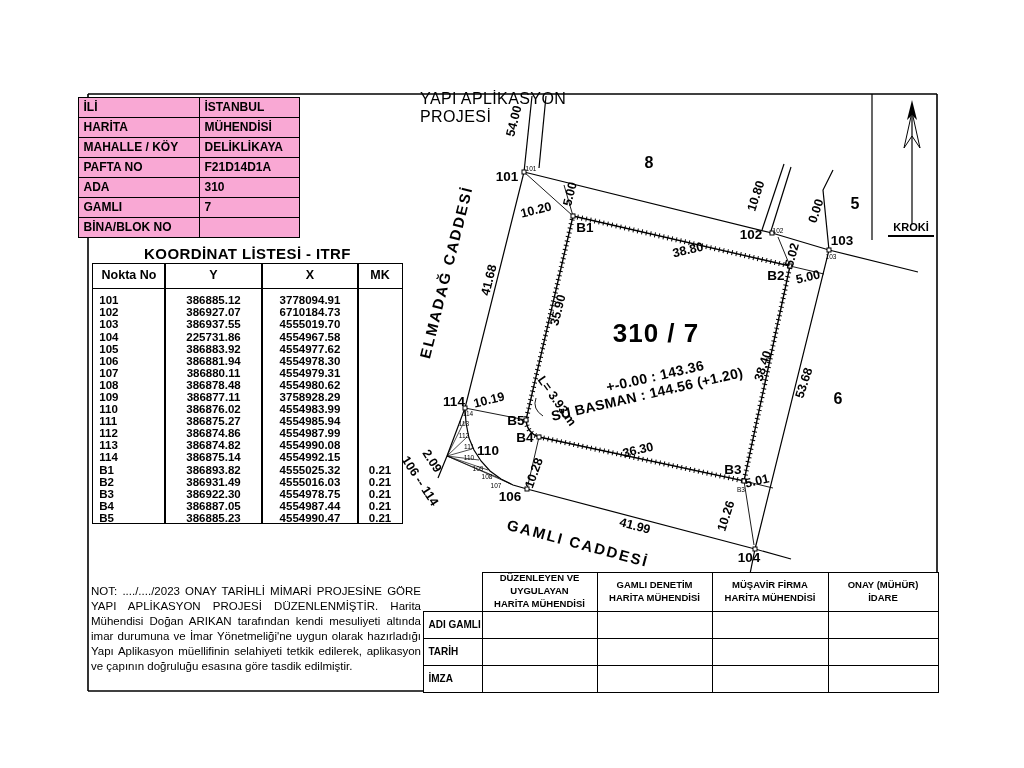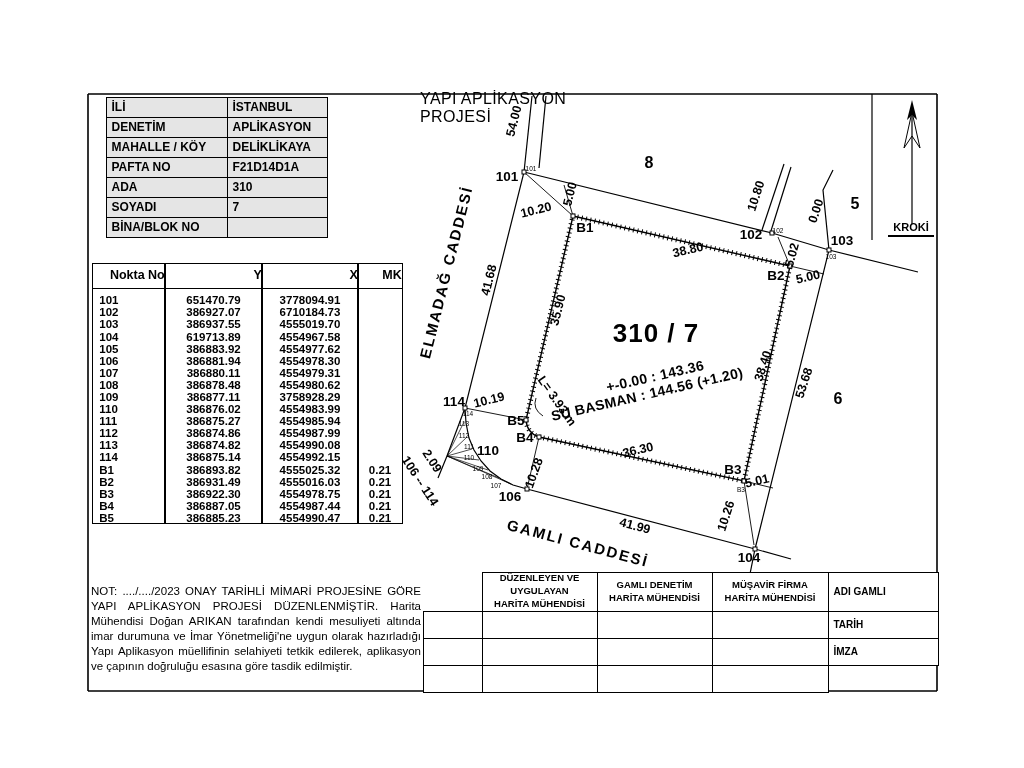--- a/index.html
+++ b/index.html
@@ -2,26 +2,26 @@
 <html><head>
 <meta charset="utf-8">
 <style>
   html,body{margin:0;padding:0;background:#fff;font-family:"Liberation Sans",sans-serif;color:#000;}
   #page{position:relative;width:1024px;height:768px;background:#fff;outline:1px solid #c9c9c9;overflow:hidden;}
   #plan-svg{position:absolute;left:0;top:0;z-index:1;}
   .abs{position:absolute;}
   
   #page-title{left:420px;top:74px;width:220px;font-size:16px;font-weight:normal;letter-spacing:.4px;z-index:3;margin-top:16px;}
   
-  #info-table{left:106px;top:97px;display:grid;grid-template-columns:121px 100px;z-index:3;background:#e5e5e5;}
+  #info-table{left:78px;top:97px;display:grid;grid-template-columns:121px 100px;z-index:3;background:#f9a8d4;}
   .info-cell{border:1px solid #000;height:21px;line-height:19px;font-size:12px;font-weight:bold;padding:0 0 0 5px;box-sizing:border-box;overflow:hidden;margin:-.5px;}
   
   #coord-title{left:93px;top:245px;width:309px;text-align:center;font-size:15px;font-weight:bold;letter-spacing:.4px;z-index:3;}
   #coord-header{left:93px;top:264px;display:grid;grid-template-columns:72px 97px 96px 44px;z-index:3;background:#fff;}
-  .coord-h{border:1.5px solid #000;height:26px;line-height:23px;text-align:right;font-size:12.5px;font-weight:bold;box-sizing:border-box;margin:-.75px;}
+  .coord-h{border:1.5px solid #000;height:26px;line-height:23px;text-align:center;font-size:12.5px;font-weight:bold;box-sizing:border-box;margin:-.75px;}
   #coord-body{left:93px;top:289px;display:grid;grid-template-columns:72px 97px 96px 44px;z-index:3;background:#fff;}
   .coord-col{border:1.5px solid #000;height:236px;box-sizing:border-box;padding-top:5px;margin:-.75px;}
   .coord-cell{height:12.1px;line-height:12.1px;font-size:11.5px;font-weight:bold;text-align:center;white-space:nowrap;}
   .coord-col.c-no .coord-cell{text-align:left;padding-left:6px;}
   
   #note-text{left:91px;top:584px;width:330px;font-size:11.5px;line-height:15px;text-align:justify;z-index:3;}
   
   #sig-table{left:423px;top:572px;display:grid;grid-template-columns:59px 115px 115px 116px 110px;grid-template-rows:39px 27px 27px 27px;z-index:3;}
   .sig-cell{border:1px solid #000;box-sizing:border-box;margin:-.5px;background:#fff;}
   .sig-blank{border:none;background:transparent;}
@@ -115,34 +115,35 @@
         <rect x="537" y="435" width="4" height="4"></rect>
       <rect x="524" y="418" width="4" height="4"></rect>
     </g>
   </svg>
 
   <div class="abs" id="page-title">YAPI APLİKASYON PROJESİ</div>
 
   <div class="abs" id="info-table">
       <div class="info-cell">İLİ</div>
       <div class="info-cell">İSTANBUL</div>
-      <div class="info-cell">DENETİM</div>
-      <div class="info-cell">APLİKASYON</div>
+      <div class="info-cell">HARİTA</div>
+      <div class="info-cell">MÜHENDİSİ</div>
       <div class="info-cell">MAHALLE / KÖY</div>
       <div class="info-cell">DELİKLİKAYA</div>
       <div class="info-cell">PAFTA NO</div>
       <div class="info-cell">F21D14D1A</div>
       <div class="info-cell">ADA</div>
       <div class="info-cell">310</div>
-      <div class="info-cell">SOYADI</div>
+      <div class="info-cell">GAMLI</div>
       <div class="info-cell">7</div>
       <div class="info-cell">BİNA/BLOK NO</div>
       <div class="info-cell"></div>
     </div>
 
+  <div class="abs" id="coord-title">KOORDİNAT LİSTESİ - ITRF</div>
   <div class="abs" id="coord-header">
     <div class="coord-h">Nokta No</div>
     <div class="coord-h">Y</div>
     <div class="coord-h">X</div>
     <div class="coord-h">MK</div>
   </div>
   <div class="abs" id="coord-body">
       <div class="coord-col c-no">
         <div class="coord-cell">101</div>
         <div class="coord-cell">102</div>
@@ -158,24 +159,24 @@
         <div class="coord-cell">112</div>
         <div class="coord-cell">113</div>
         <div class="coord-cell">114</div>
         <div class="coord-cell">B1</div>
         <div class="coord-cell">B2</div>
         <div class="coord-cell">B3</div>
         <div class="coord-cell">B4</div>
         <div class="coord-cell">B5</div>
       </div>
       <div class="coord-col c-y">
-        <div class="coord-cell">651470.79</div>
+        <div class="coord-cell">386885.12</div>
         <div class="coord-cell">386927.07</div>
         <div class="coord-cell">386937.55</div>
-        <div class="coord-cell">619713.89</div>
+        <div class="coord-cell">225731.86</div>
         <div class="coord-cell">386883.92</div>
         <div class="coord-cell">386881.94</div>
         <div class="coord-cell">386880.11</div>
         <div class="coord-cell">386878.48</div>
         <div class="coord-cell">386877.11</div>
         <div class="coord-cell">386876.02</div>
         <div class="coord-cell">386875.27</div>
         <div class="coord-cell">386874.86</div>
         <div class="coord-cell">386874.82</div>
         <div class="coord-cell">386875.14</div>
@@ -235,20 +236,22 @@
 
   <div class="abs" id="sig-table">
       <div class="sig-cell sig-blank"></div>
       <div class="sig-cell sig-head">DÜZENLEYEN VE
 UYGULAYAN
 HARİTA MÜHENDİSİ</div>
       <div class="sig-cell sig-head">GAMLI DENETİM
 HARİTA MÜHENDİSİ</div>
       <div class="sig-cell sig-head">MÜŞAVİR FİRMA
 HARİTA MÜHENDİSİ</div>
+      <div class="sig-cell sig-head">ONAY (MÜHÜR)
+İDARE</div>
       <div class="sig-cell sig-label">ADI GAMLI</div>
       <div class="sig-cell"></div>
       <div class="sig-cell"></div>
       <div class="sig-cell"></div>
       <div class="sig-cell"></div>
       <div class="sig-cell sig-label">TARİH</div>
       <div class="sig-cell"></div>
       <div class="sig-cell"></div>
       <div class="sig-cell"></div>
       <div class="sig-cell"></div>

